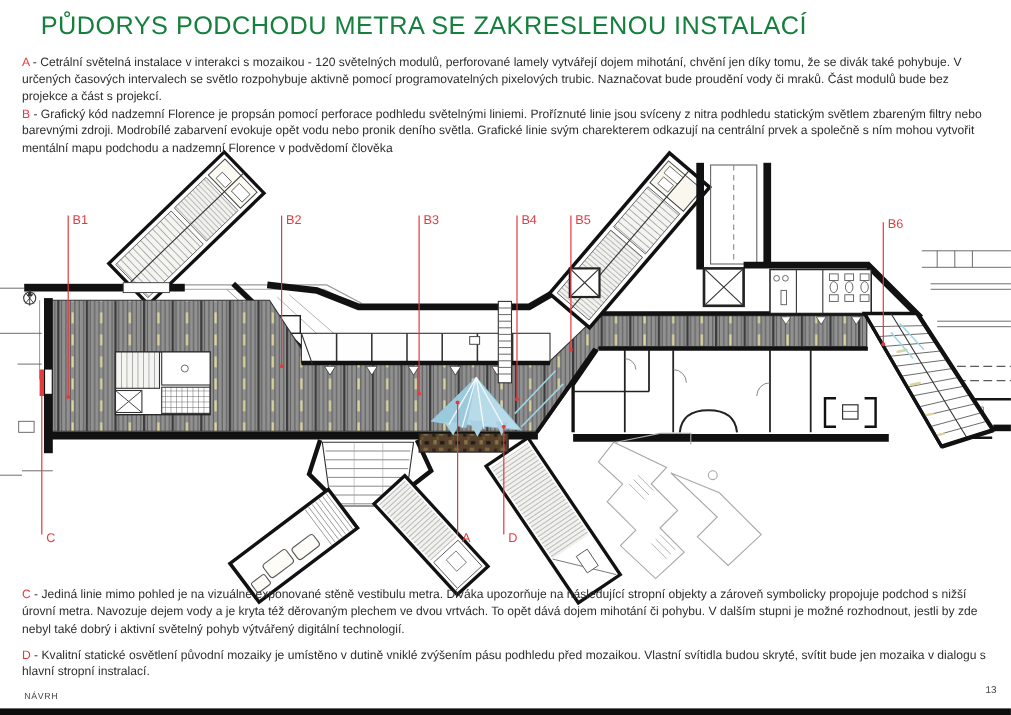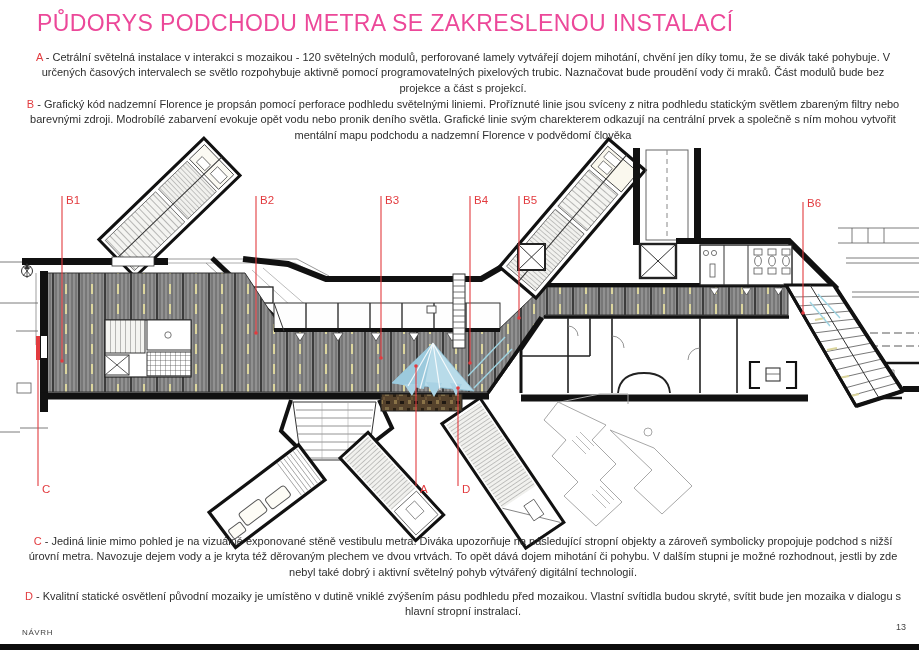--- a/index.html
+++ b/index.html
@@ -1,21 +1,21 @@
 <!DOCTYPE html>
 <html><head>
 <meta charset="utf-8">
 <style>
   html,body{margin:0;padding:0;}
   body{width:919px;height:650px;position:relative;background:#ffffff;overflow:hidden;
        font-family:"Liberation Sans","DejaVu Sans",sans-serif;}
   .page-title{position:absolute;left:37px;top:10px;font-size:23px;letter-spacing:.4px;
-       color:#ec4899;font-weight:400;white-space:nowrap;}
+       color:#15803d;font-weight:400;white-space:nowrap;}
   .para{position:absolute;left:20px;width:886px;font-size:11px;line-height:15.4px;color:#2e2e2e;
-       text-align:center;}
+       text-align:left;}
   .para .pfx{color:#e23b3f;}
   .footer-left{position:absolute;left:22px;top:628px;font-size:8px;letter-spacing:.6px;color:#444;}
   .footer-right{position:absolute;right:13px;top:622px;font-size:9px;color:#444;}
   .bottom-bar{position:absolute;left:0;bottom:0;width:919px;height:6px;background:#0d0d0d;}
   svg{position:absolute;left:0;top:0;}
   svg text{font-family:"Liberation Sans","DejaVu Sans",sans-serif;}
 </style>
 </head>
 <body>
 

